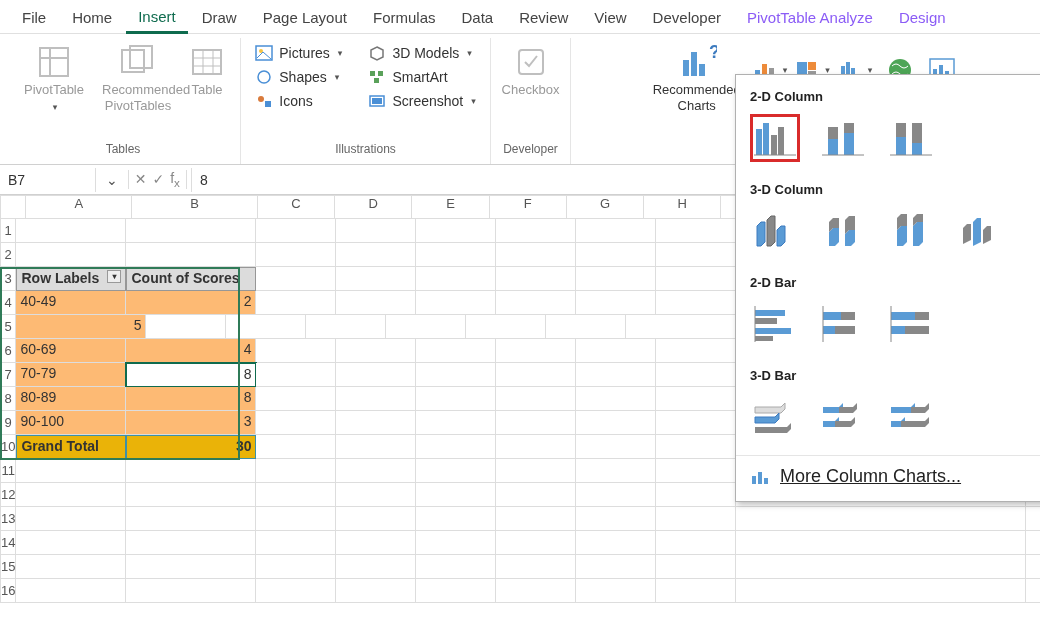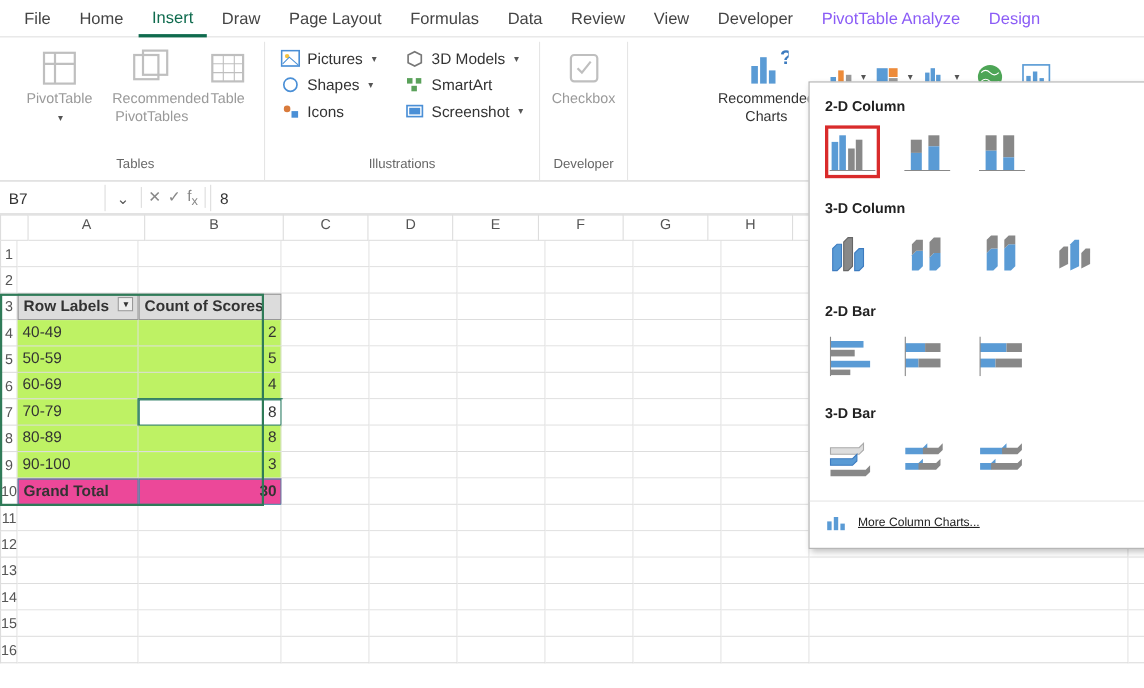--- a/index.html
+++ b/index.html
@@ -93,43 +93,43 @@
 .col-headers .ch { width:80px; border:1px solid #ddd; border-left:none; text-align:center; font-size:13px; color:#555;}
 .ch.first { border-left:1px solid #ddd; width:27px;}
 .ch.wide { width:110px; }
 .ch.wide2 { width:130px; }
 .grid-cols { flex:1; }
 .grid-row { display:flex; height:24px; }
 .cell { width:80px; border-right:1px solid #ddd; border-bottom:1px solid #ddd; padding:2px 4px; font-size:14px; background:#fff; overflow:hidden; white-space:nowrap;}
 .cell.wide { width:110px; }
 .cell.wide2{ width:130px; }
 .pivot-header { background:#dcdcdc; font-weight:bold; border:1px solid #979797;}
-.pivot-data { background:#bef264;}
-.pivot-total { background:#ec4899; font-weight:bold; border:1px solid #3d90a8;}
+.pivot-data { background:#fdba74;}
+.pivot-total { background:#eab308; font-weight:bold; border:1px solid #3d90a8;}
 .cell.right { text-align:right; }
 .cell.active-cell { background:#fff; border:1px solid #0f6b4e; outline:1px solid #0f6b4e;}
 .cell .filter-btn { float:right; width:14px; height:13px; border:1px solid #999; font-size:8px; text-align:center; line-height:11px; background:#eee; color:#333;}
 .selection-box {position:absolute; border:2px solid #2f7b58; pointer-events:none;}
 .dropdown {
   position: absolute;
   top: 74px; left: 735px;
   width: 324px;
   background:#fff;
   border:1px solid #b0b0b0;
   box-shadow: 2px 3px 6px rgba(0,0,0,0.25);
   padding: 8px 0 4px;
   z-index: 100;
 }
 .dd-section { padding: 0 14px 14px; }
 .dd-title { font-weight:600; font-size:13px; padding: 6px 0 10px; color:#222;}
 .dd-items { display:flex; gap:18px; flex-wrap:wrap;}
 .dd-item { width:50px; height:48px; display:flex; align-items:center; justify-content:center; cursor:pointer;}
 .dd-item.highlight { border:3px solid #d92b2b; }
 .dd-footer { border-top:1px solid #e5e5e5; padding:10px 14px; display:flex; align-items:center; gap:10px; cursor:pointer;}
-.dd-footer span { text-decoration:underline; text-decoration-style: solid; color:#222; font-size:11px; }
+.dd-footer span { text-decoration:underline; text-decoration-style: solid; color:#222; font-size:18px; }
 .muted-chart-btns {display:flex; gap:4px; padding-top:14px;}
 .chart-dd-btn {display:flex; align-items:center; gap:2px; cursor:pointer; padding:2px;}
 
 svg { display:block; }
 </style>
 </head>
 <body>
 
 <div class="tabs">
   <div class="tab">File</div>
@@ -394,21 +394,20 @@
           <div class="cell"></div>
           <div class="cell"></div>
           <div class="cell"></div>
           <div class="cell"></div>
           <div class="cell"></div>
           <div class="cell"></div>
           <div class="cell" style="width:290px"></div>
           <div class="cell" style="width:40px"></div>
         </div>
       <div class="grid-row">
-          <div class="cell wide pivot-data">50-59</div>
           <div class="cell wide2 pivot-data right">5</div>
           <div class="cell"></div>
           <div class="cell"></div>
           <div class="cell"></div>
           <div class="cell"></div>
           <div class="cell"></div>
           <div class="cell"></div>
           <div class="cell" style="width:290px"></div>
           <div class="cell" style="width:40px"></div>
         </div>

